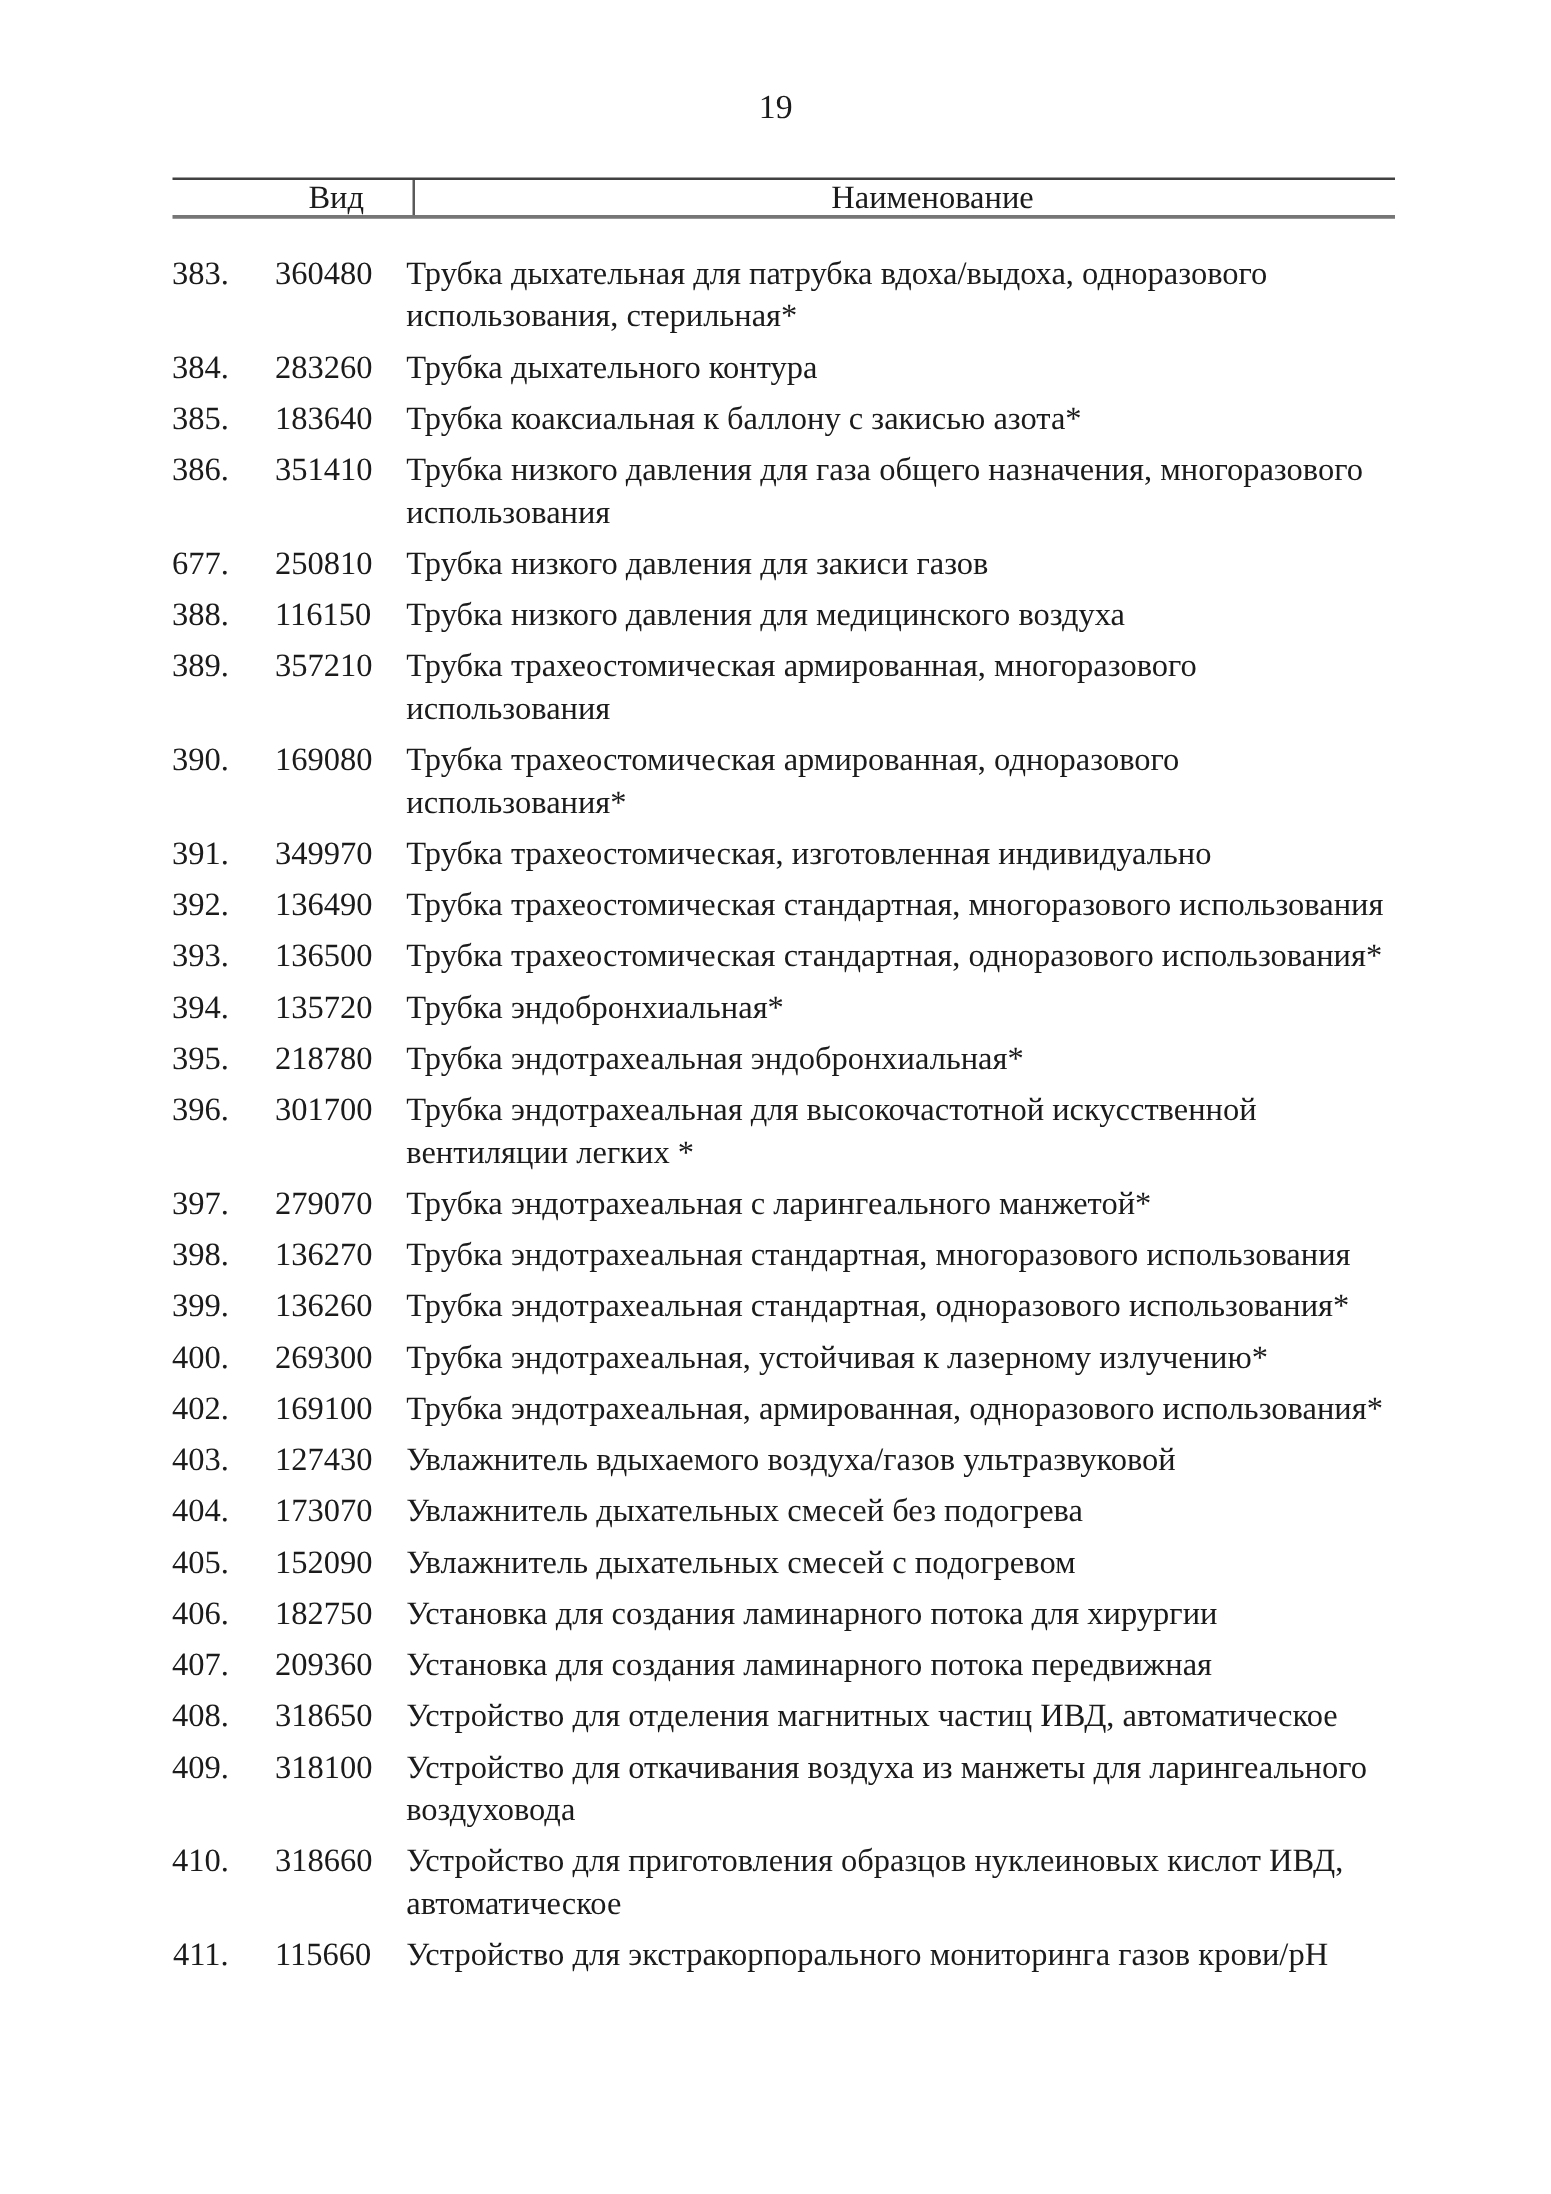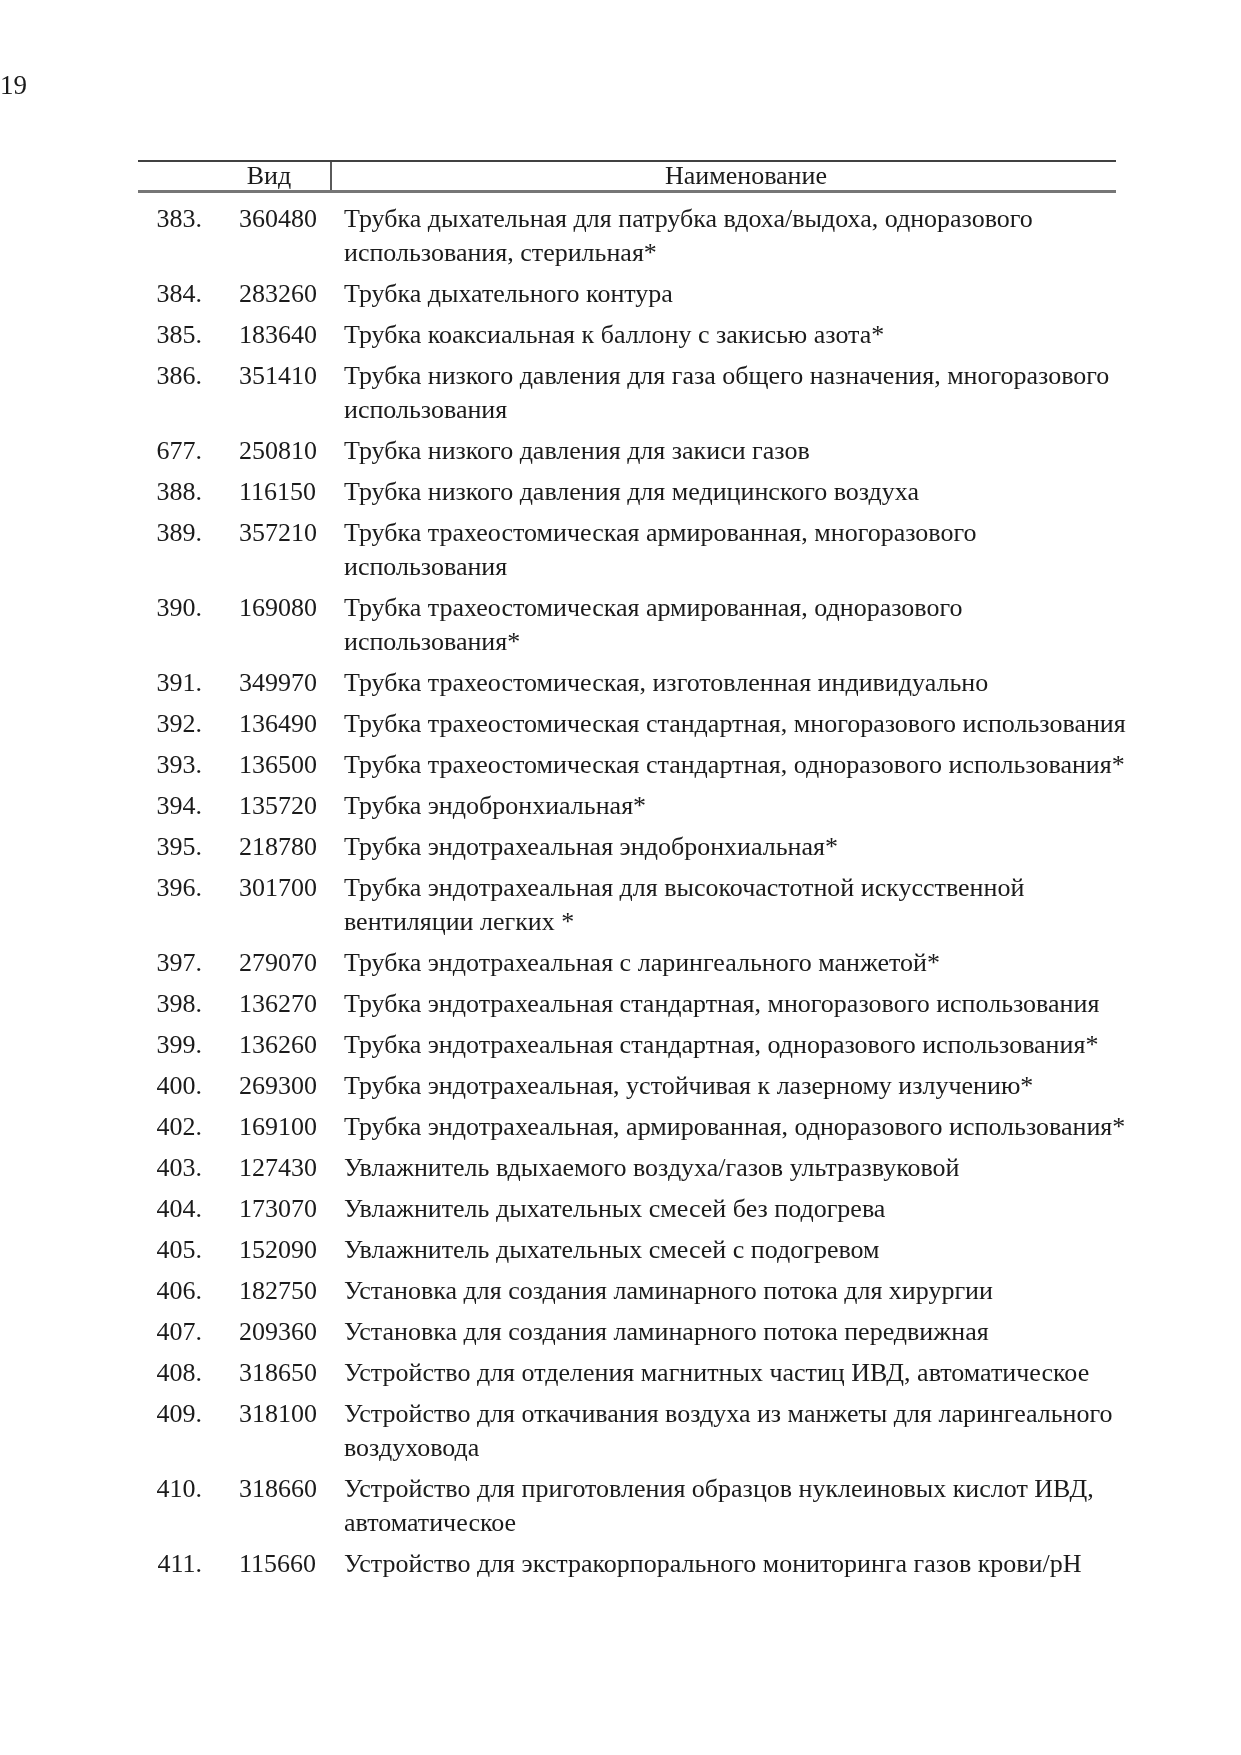--- a/index.html
+++ b/index.html
@@ -10,27 +10,27 @@
     position: relative;
     font-family: "Liberation Serif", "DejaVu Serif", serif;
     color: #1b1b1b;
     overflow: hidden;
   }
   .page-number {
     position: absolute;
     top: 68px;
     left: 0;
     width: 100%;
-    text-align: left;
+    text-align: center;
     font-size: 27px;
     line-height: 34px;
   }
   .doc-table-header {
     position: absolute;
-    top: 160px;
+    top: 142px;
     left: 138px;
     width: 978px;
     height: 28px;
     border-top: 2px solid #414141;
     border-bottom: 3px solid #767676;
     display: flex;
     align-items: stretch;
     font-size: 26px;
   }
   .hdr-col-vid {
@@ -45,21 +45,21 @@
   .hdr-col-name {
     flex: 1;
     display: flex;
     align-items: center;
     justify-content: center;
     margin-left: 44px;
   }
   .table-body {
     position: absolute;
     top: 202px;
-    left: 142px;
+    left: 123px;
     width: 1000px;
   }
   .table-row {
     display: grid;
     grid-template-columns: 60px 142px 792px;
     font-size: 26px;
     line-height: 34px;
     margin-bottom: 7px;
   }
   .cell-num  { text-align: right; }

